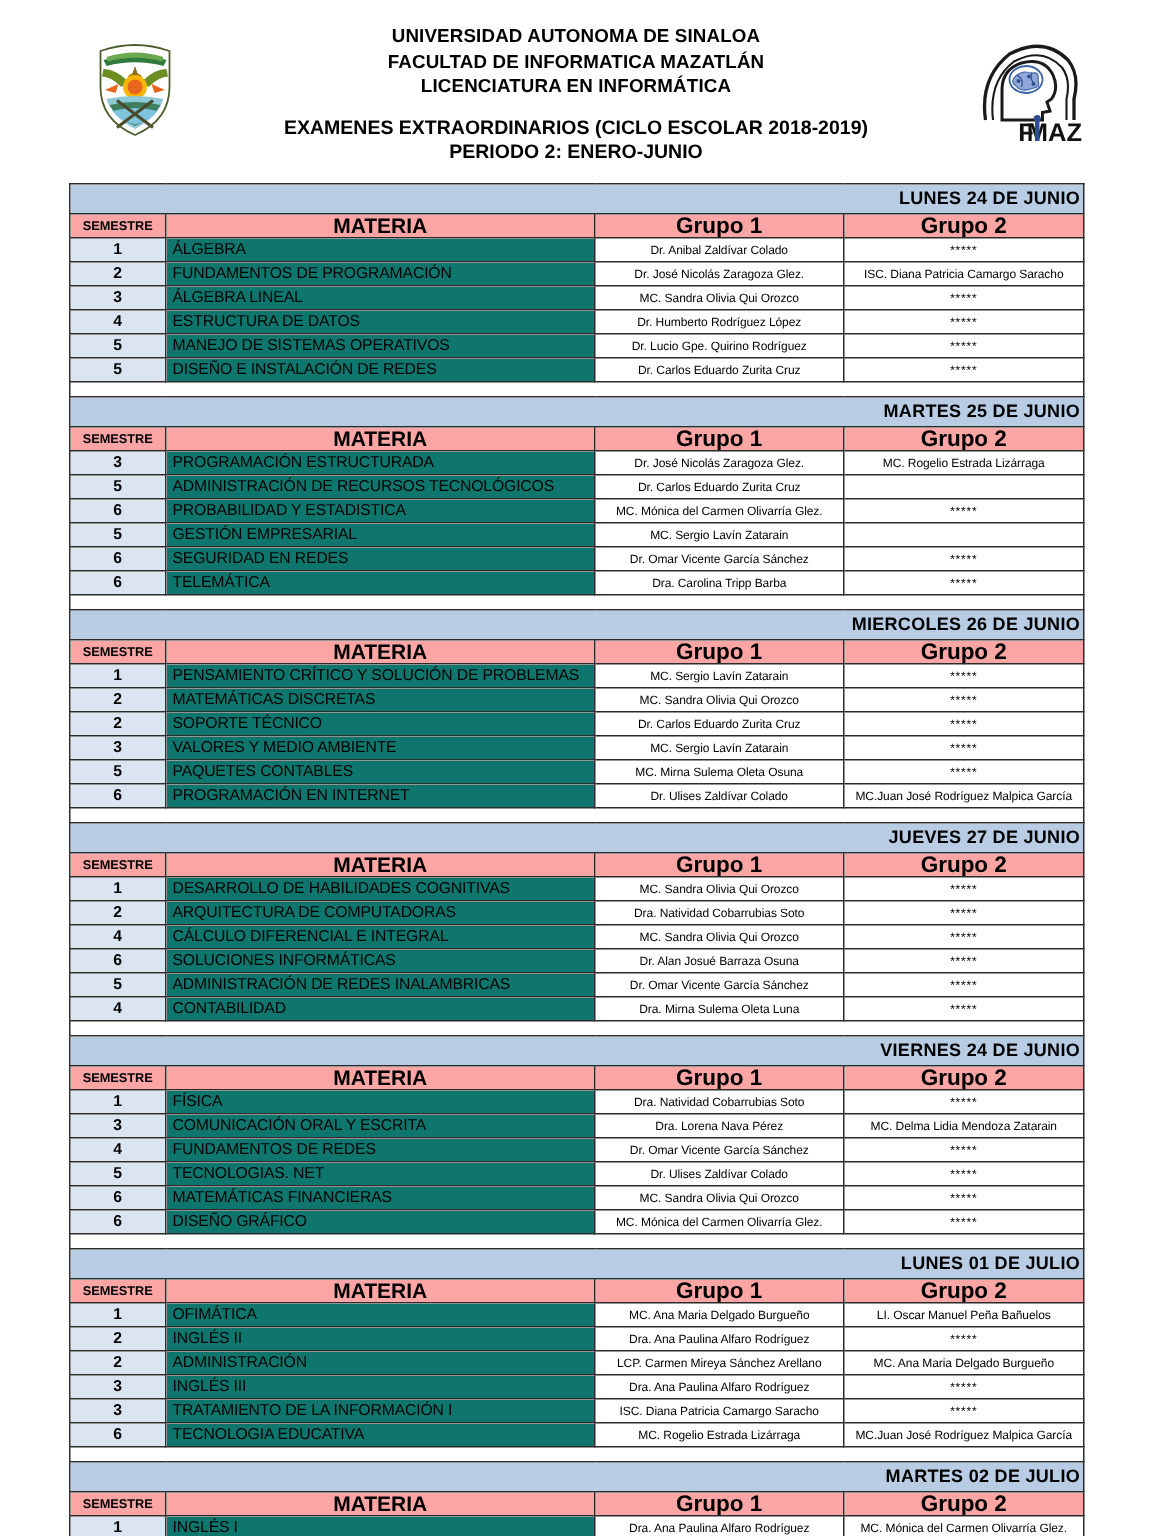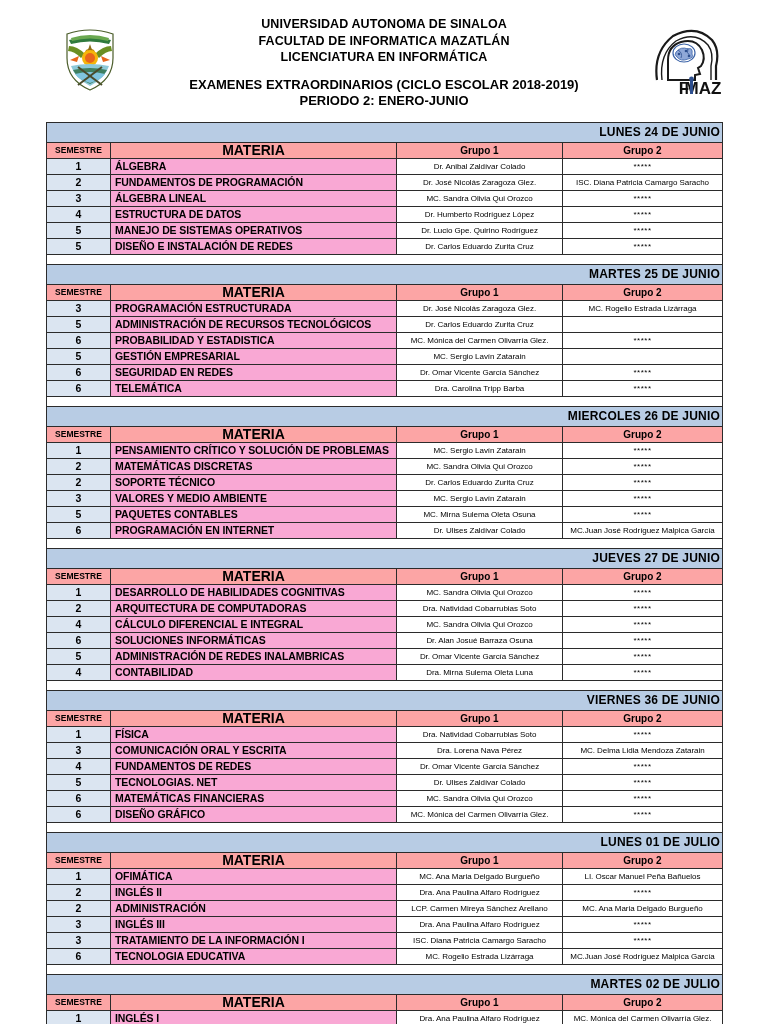--- a/index.html
+++ b/index.html
@@ -103,34 +103,34 @@
     background: #fca5a5;
     text-align: center;
     font-weight: bold;
     font-size: 8.5px;
     height: 15px;
   }
   tr.colhdr-row td.h-mat {
     font-size: 14px;
   }
   tr.colhdr-row td.h-grp {
-    font-size: 10px;
+    font-size: 15px;
     font-weight: bold;
   }
   
   tr.data-row td.sem {
     background: #dbe5f1;
     text-align: center;
     font-weight: bold;
     font-size: 10.5px;
   }
   tr.data-row td.mat {
-    background: #f9a8d4;
+    background: #0f766e;
     text-align: left;
-    font-weight: bold;
+    font-weight: normal;
     font-size: 10.5px;
     padding-left: 4px;
     letter-spacing: -0.1px;
   }
   tr.data-row td.g1,
   tr.data-row td.g2 {
     background: #ffffff;
     text-align: center;
     font-size: 8px;
     letter-spacing: -0.05px;
@@ -403,21 +403,21 @@
           <tr class="data-row">
             <td class="sem">4</td>
             <td class="mat">CONTABILIDAD</td>
             <td class="g1">Dra. Mirna Sulema Oleta Luna</td>
             <td class="g2 stars">*****</td>
           </tr>
           <tr class="spacer-row">
             <td colspan="4"></td>
           </tr>
           <tr class="day-row">
-            <td colspan="4">VIERNES 36 DE JUNIO</td>
+            <td colspan="4">VIERNES 24 DE JUNIO</td>
           </tr>
           <tr class="colhdr-row">
             <td>SEMESTRE</td>
             <td class="h-mat">MATERIA</td>
             <td class="h-grp">Grupo 1</td>
             <td class="h-grp">Grupo 2</td>
           </tr>
           <tr class="data-row">
             <td class="sem">1</td>
             <td class="mat">FÍSICA</td>

